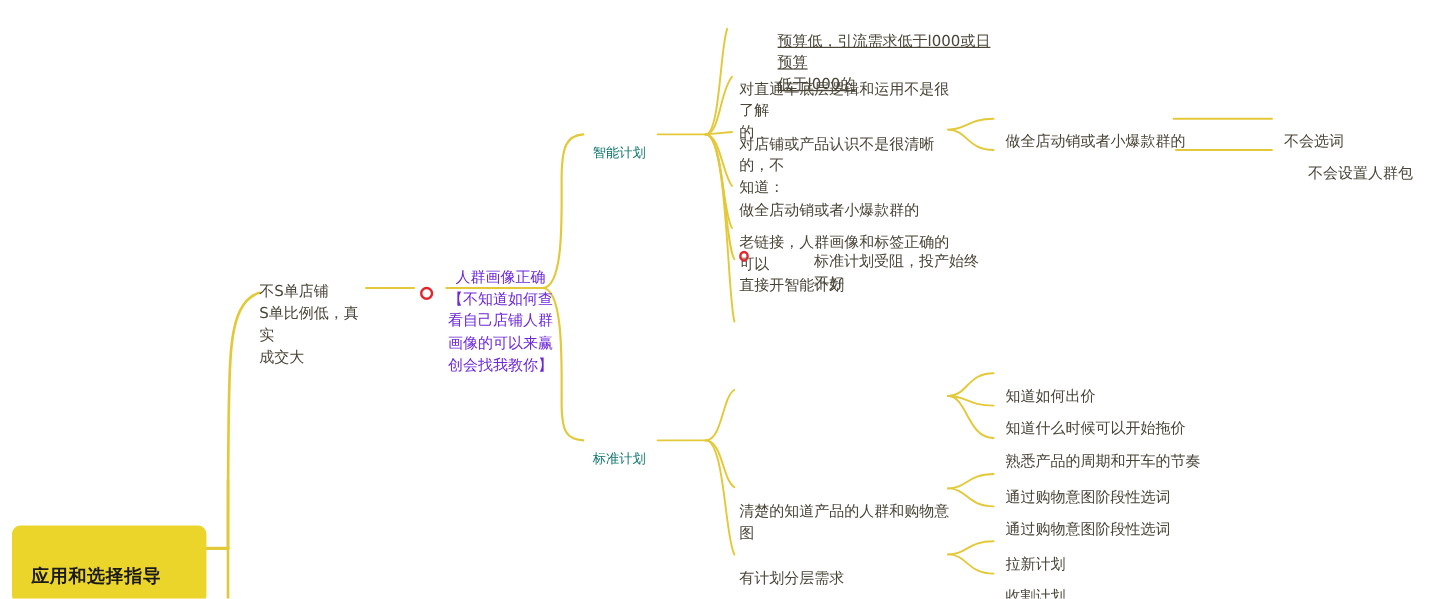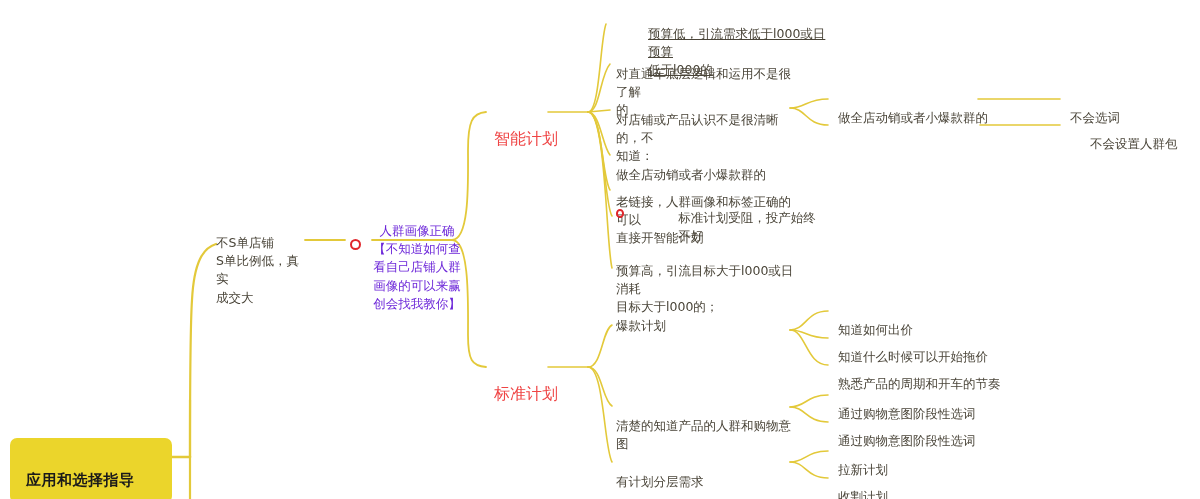--- a/index.html
+++ b/index.html
@@ -44,22 +44,22 @@
   .node-l1 {
     font-size: 12.5px;
     color: #4a4539;
     text-align: center;
   }
   .node-l2 {
     font-size: 12.5px;
     color: #6d28d9;
   }
   .node-l3 {
-    font-size: 16px;
-    color: #ef4444;
+    font-size: 11px;
+    color: #0f766e;
   }
   .node-l4 {
     font-size: 12.5px;
     color: #4a4539;
   }
   .icon-ring {
     display: inline-block;
     width: 11px;
     height: 11px;
     border: 2.5px solid #e0262b;
@@ -178,25 +178,20 @@
     <span>做全店动销或者小爆款群的</span>
   </div>
   <div class="node node-l4" style="left:616px; top:175px; width:186px;">
     <span>老链接，人群画像和标签正确的可以
 直接开智能计划</span>
   </div>
   <div class="node node-l4 with-icon" style="left:616px; top:209px; width:200px;">
     <span class="icon-ring-sm"></span>
     <span>标准计划受阻，投产始终不好</span>
   </div>
-  <div class="node node-l4" style="left:616px; top:244px; width:186px;">
-    <span>预算高，引流目标大于l000或日消耗
-目标大于l000的；
-爆款计划</span>
-  </div>
 
   <div class="node node-l4" style="left:838px; top:91px; width:190px;">
     <span>做全店动销或者小爆款群的</span>
   </div>
   <div class="node node-l4" style="left:1070px; top:91px; width:120px;">
     <span>不会选词</span>
   </div>
   <div class="node node-l4" style="left:1090px; top:117px; width:130px;">
     <span>不会设置人群包</span>
   </div>

